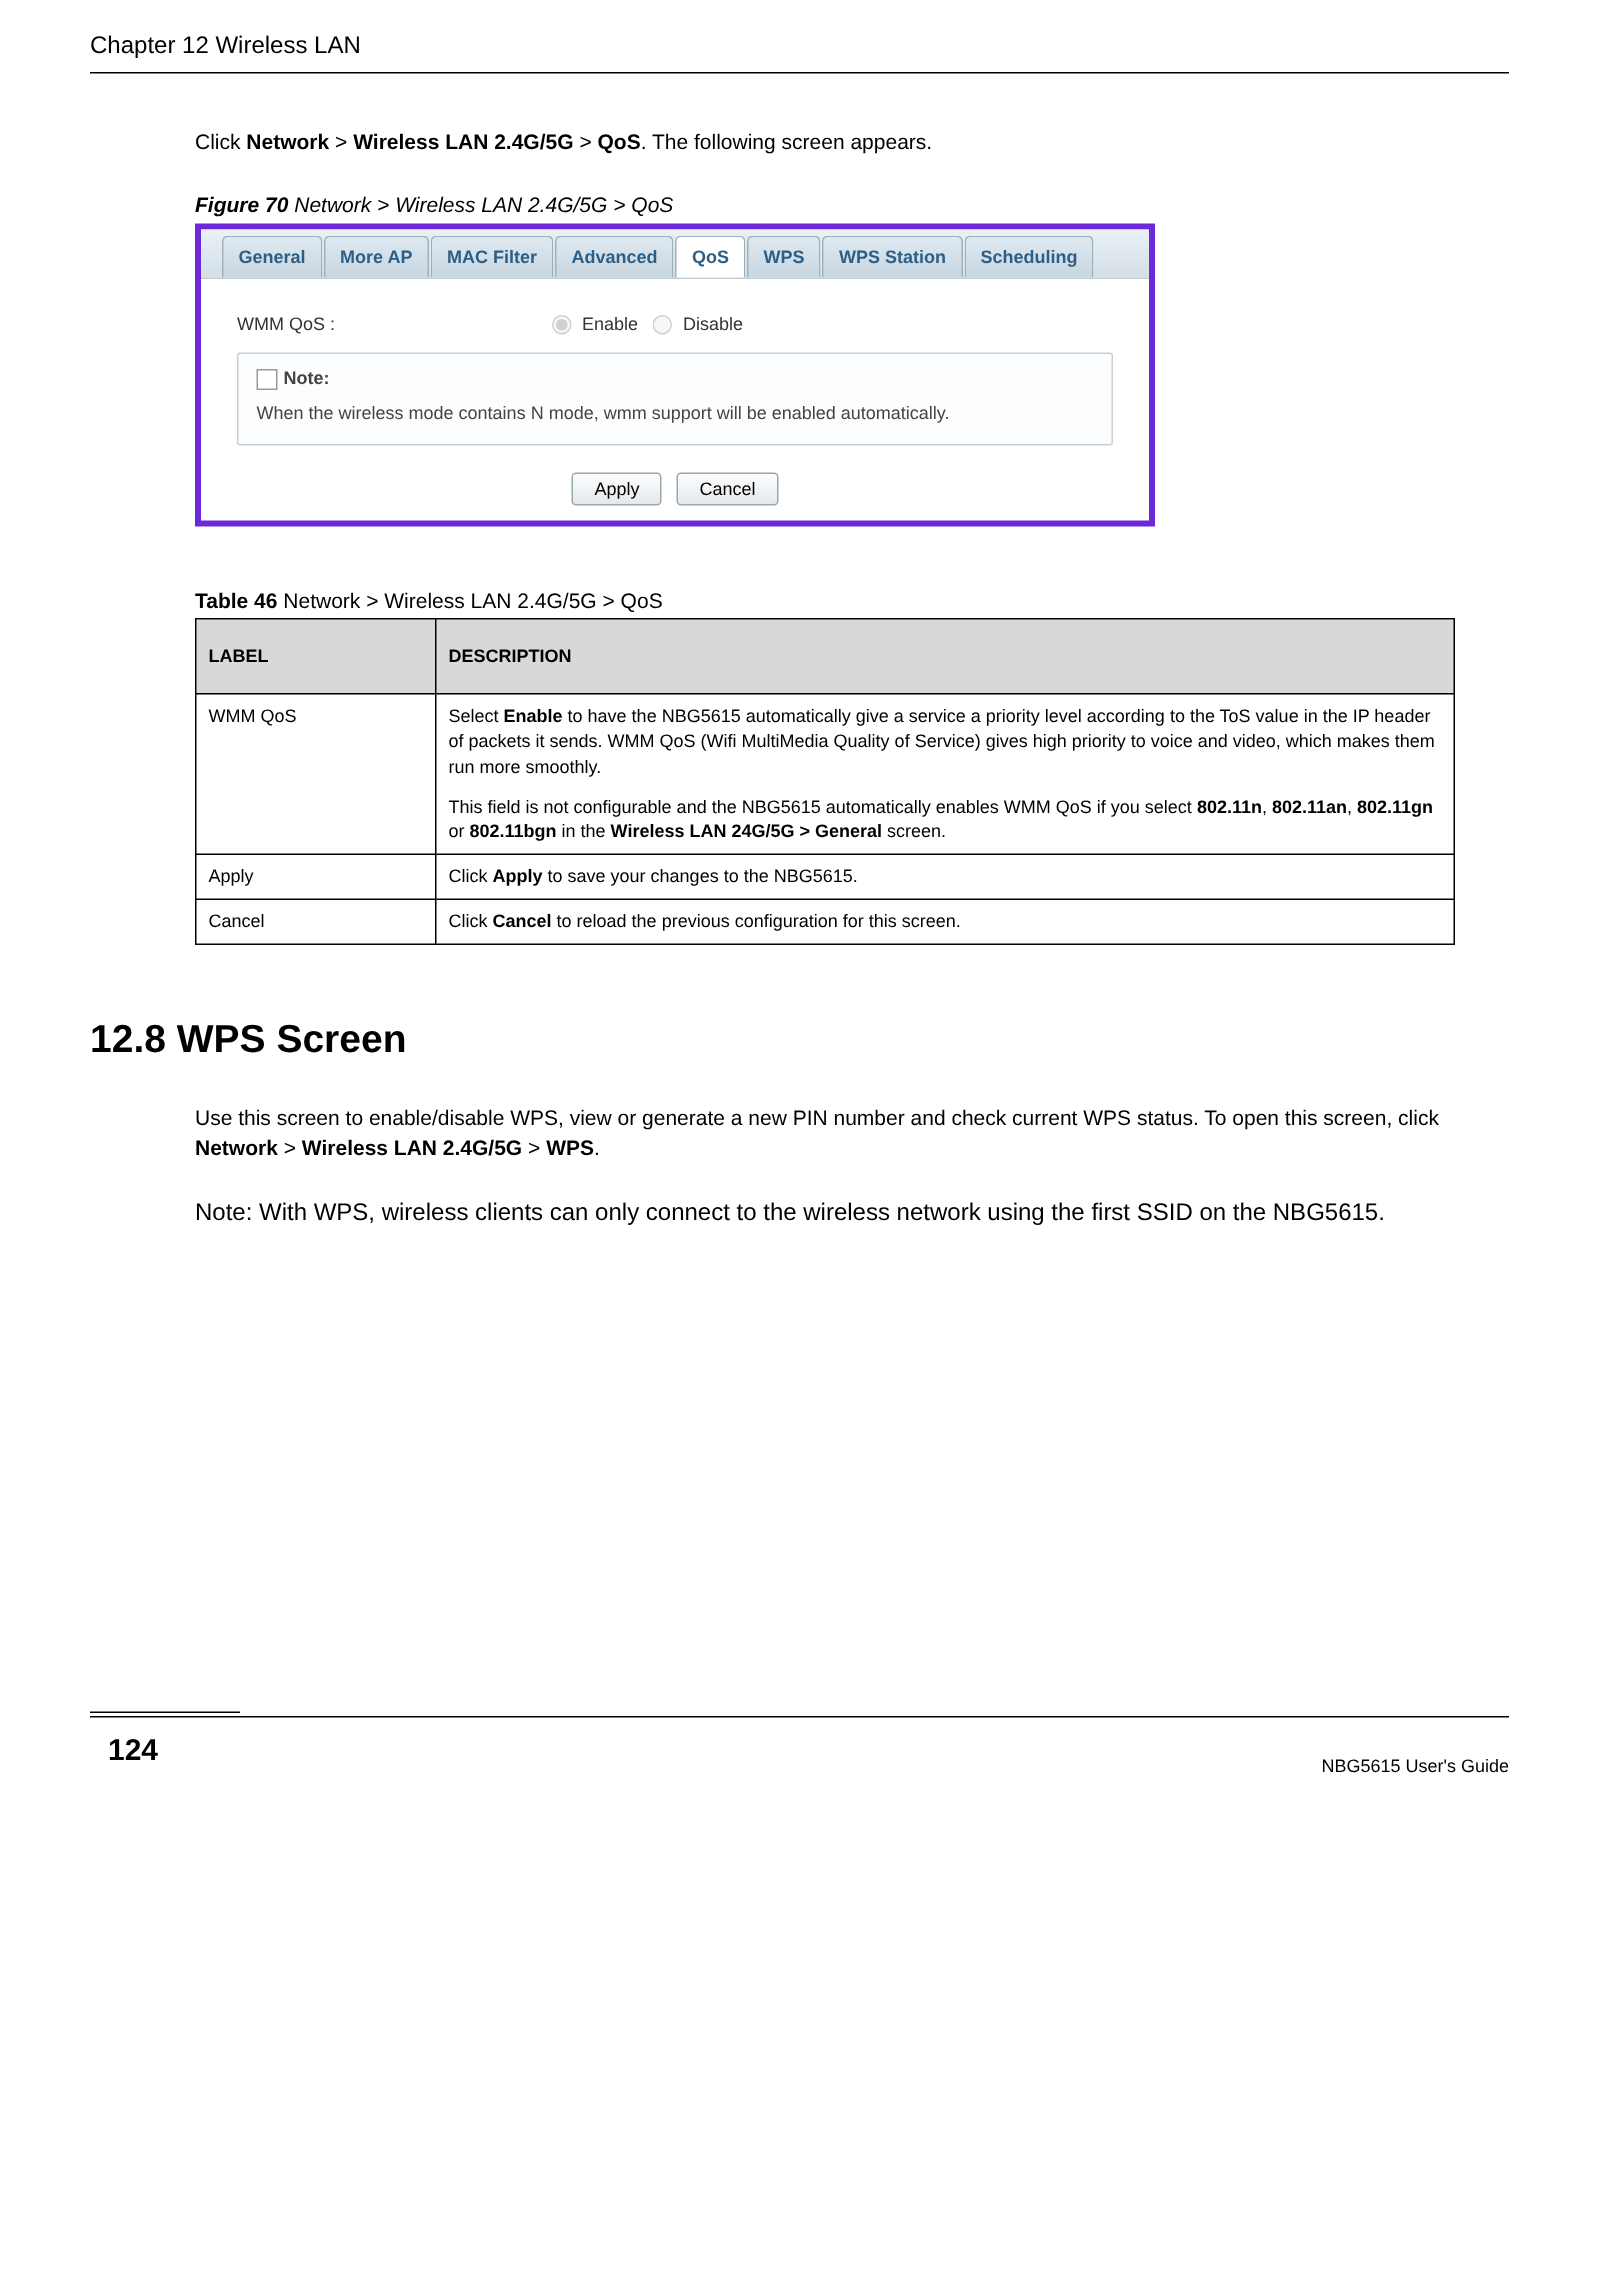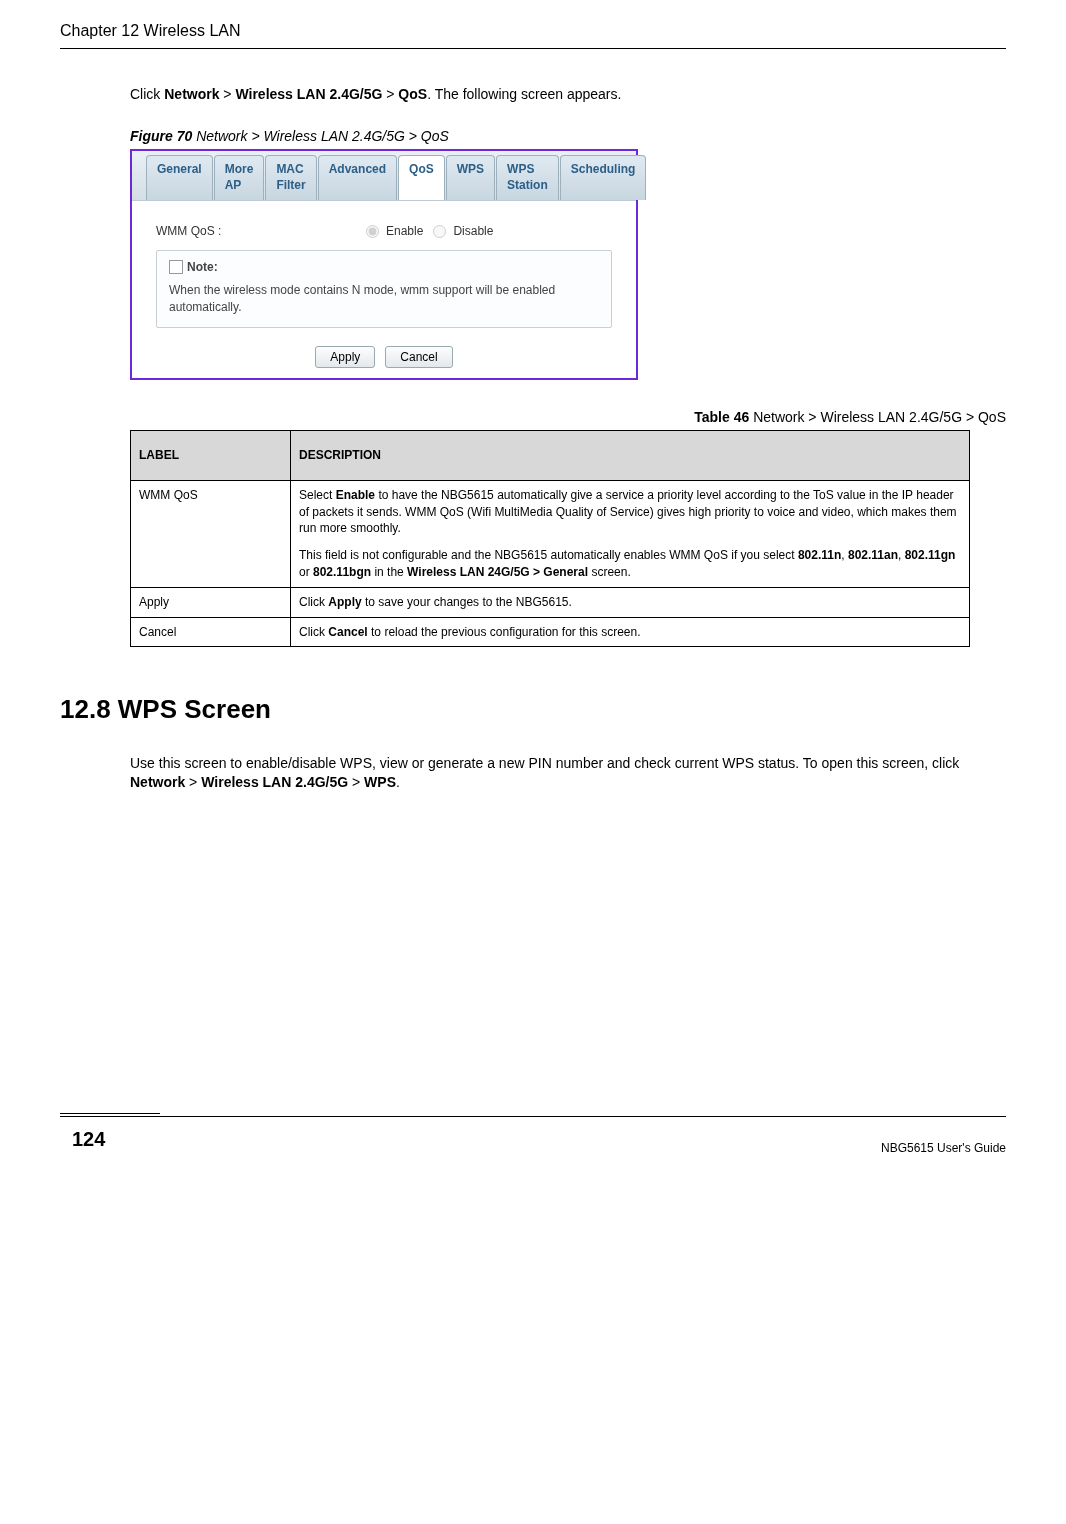--- a/index.html
+++ b/index.html
@@ -19,23 +19,23 @@
     }
     .chapter-label {
       font-size: 16px;
       margin-bottom: 2px;
     }
     .indent-block { margin-left: 70px; }
     .intro-para { margin-bottom: 22px; font-size: 14px; }
     .figure-label { font-size: 14px; margin-bottom: 2px; font-style: italic; }
     .figure-label b { font-weight: bold; }
     .screenshot-box {
-      width: 508px;
-      border: 2px solid #6d28d9;
-      margin-bottom: 28px;
+      width: 640px;
+      border: 4px solid #6d28d9;
+      margin-bottom: 40px;
     }
     .tabs-row {
       display: flex;
       background: linear-gradient(#eaf1f6, #d3dee6);
       border-bottom: 1px solid #c0ccd4;
       padding-left: 14px;
       padding-top: 4px;
     }
     .tab {
       font-size: 12px;
@@ -95,21 +95,21 @@
       padding: 8px 0 10px 0;
     }
     .ui-btn {
       font-size: 12px;
       padding: 3px 14px;
       background: linear-gradient(#fdfdfd, #e4e8ec);
       border: 1px solid #9aa8b0;
       border-radius: 3px;
       cursor: pointer;
     }
-    .table-caption { font-size: 14px; margin-bottom: 2px; text-align: right; }
+    .table-caption { font-size: 14px; margin-bottom: 2px; }
     .spec-table {
       width: 840px;
       border-collapse: collapse;
       font-size: 12px;
       margin-bottom: 44px;
       border: 1.5px solid #000;
     }
     .spec-table th {
       text-align: left;
       background: #d8d8d8;
@@ -256,20 +256,21 @@
     </table>
 </div>
 
 <h2 class="section-title">12.8  WPS Screen</h2>
 
 <div class="indent-block">
   <p class="intro-para">
     <span>Use this screen to enable/disable WPS, view or generate a new PIN number and check current WPS status. To open this screen, click </span><b>Network</b><span> &gt; </span><b>Wireless LAN 2.4G/5G</b><span> &gt; </span><b>WPS</b><span>.</span>
   </p>
 
+  <p class="note-line">Note: With WPS, wireless clients can only connect to the wireless network using the first SSID on the NBG5615.</p>
 </div>
 
 <div class="footer">
   <div class="footer-rule-short"></div>
   <div class="footer-rule-full"></div>
   <div class="footer-row">
     <div class="page-num-box">124</div>
     <div class="footer-guide">NBG5615 User's Guide</div>
   </div>
 </div>

